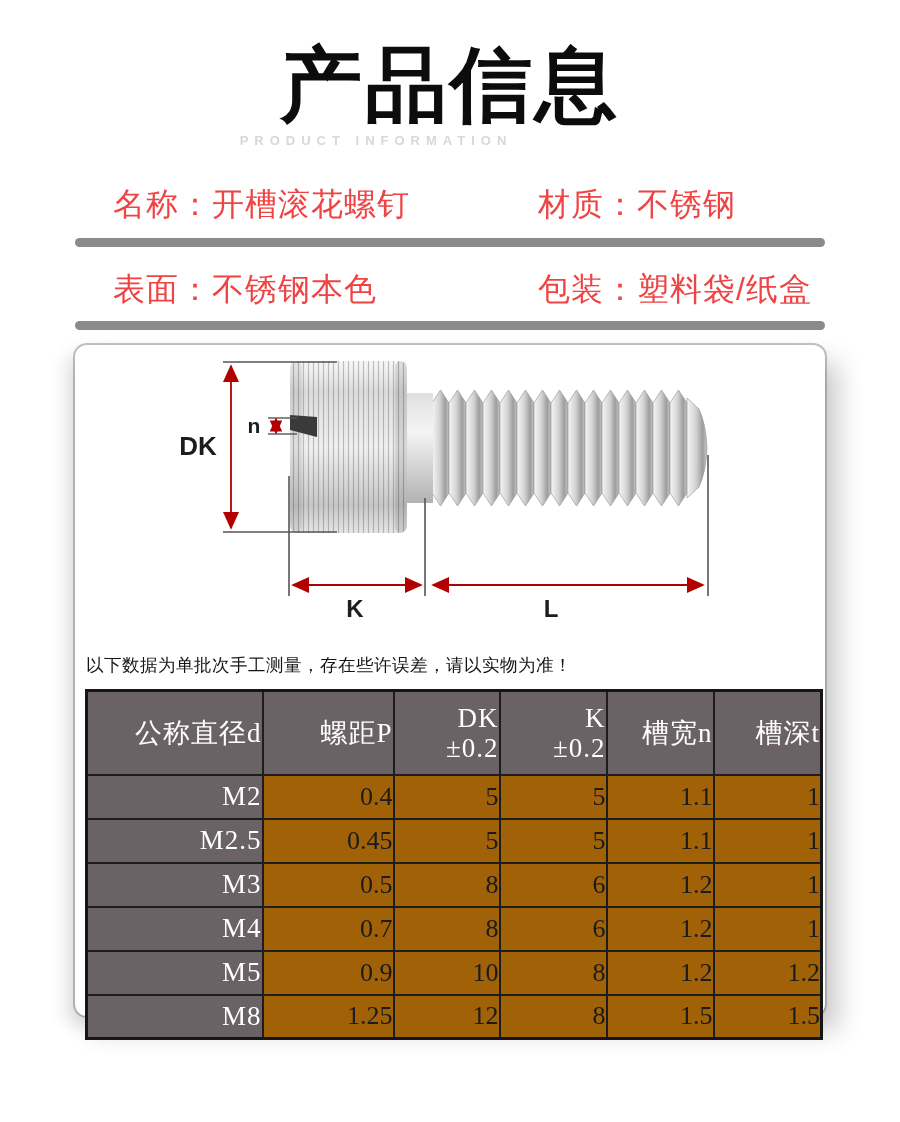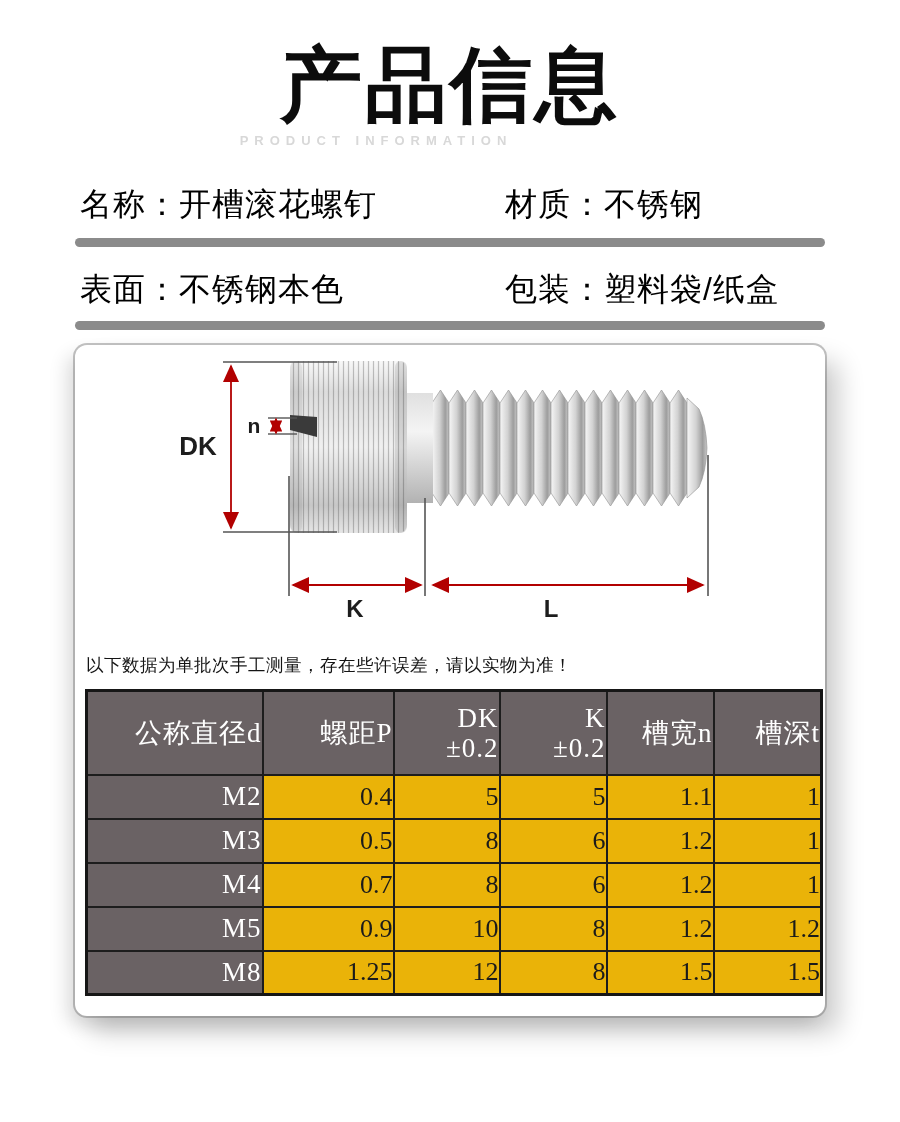--- a/index.html
+++ b/index.html
@@ -4,21 +4,21 @@
 <style>
   html,body{margin:0;padding:0;background:#ffffff;}
   .stage{position:relative;width:900px;height:1122px;background:#ffffff;overflow:hidden;
          font-family:"Liberation Sans","DejaVu Sans",sans-serif;margin:0 auto;}
 
   .title{position:absolute;top:42px;left:0;width:900px;text-align:center;
          font-size:82px;font-weight:900;color:#0c0c0c;letter-spacing:3px;line-height:1.05;}
   .subtitle{position:absolute;top:133px;left:0;width:752px;text-align:center;
          font-size:13px;font-weight:700;color:#d8d8d8;letter-spacing:6px;}
 
-  .info{position:absolute;font-size:32px;font-weight:500;color:#000000;letter-spacing:1px;white-space:nowrap;}
+  .info{position:absolute;font-size:32px;font-weight:500;color:#ef4444;letter-spacing:1px;white-space:nowrap;margin-left:33px;}
   .i-name{left:80px;top:183px;}
   .i-material{left:505px;top:183px;font-family:Liberation Serif, serif;}
   .i-surface{left:80px;top:268px;}
   .i-packaging{left:505px;top:268px;}
 
   .divider{position:absolute;left:75px;width:750px;height:9px;border-radius:5px;background:#8b8b8b;}
   .d1{top:238px;}
   .d2{top:321px;}
 
   .card{position:absolute;left:75px;top:345px;width:750px;height:671px;background:#ffffff;border-radius:12px;
@@ -31,21 +31,21 @@
   table.spec{position:absolute;left:10px;top:344px;width:735px;border-collapse:collapse;table-layout:fixed;
         text-align:right;border:3px solid #161616;
         font-family:"Liberation Serif","DejaVu Serif",serif;}
   table.spec th,table.spec td{border:2px solid #1d1d1d;padding:0;}
   table.spec thead tr{height:84px;}
   table.spec tbody tr{height:44px;}
   .ch,.rl{background:#6a6264;color:#ffffff;font-weight:400;}
   .ch .l1,.ch .l2{display:block;line-height:1.12;font-size:27px;letter-spacing:1px;}
   .ch .l2:empty{display:none;}
   .rl{font-size:27px;letter-spacing:1px;}
-  table.spec td{color:#1b1b1b;font-size:26px;background:#eab308;}
+  table.spec td{color:#1b1b1b;font-size:26px;background:#a16207;}
 </style>
 </head>
 <body>
 
 <div class="stage">
 
   <div class="title">产品信息</div>
   <div class="subtitle">PRODUCT INFORMATION</div>
 
   <span class="info i-name">名称：开槽滚花螺钉</span>
@@ -184,20 +184,28 @@
       <tbody>
         <tr>
           <th class="rl">M2</th>
           <td>0.4</td>
           <td>5</td>
           <td>5</td>
           <td>1.1</td>
           <td>1</td>
         </tr>
         <tr>
+          <th class="rl">M2.5</th>
+          <td>0.45</td>
+          <td>5</td>
+          <td>5</td>
+          <td>1.1</td>
+          <td>1</td>
+        </tr>
+        <tr>
           <th class="rl">M3</th>
           <td>0.5</td>
           <td>8</td>
           <td>6</td>
           <td>1.2</td>
           <td>1</td>
         </tr>
         <tr>
           <th class="rl">M4</th>
           <td>0.7</td>

